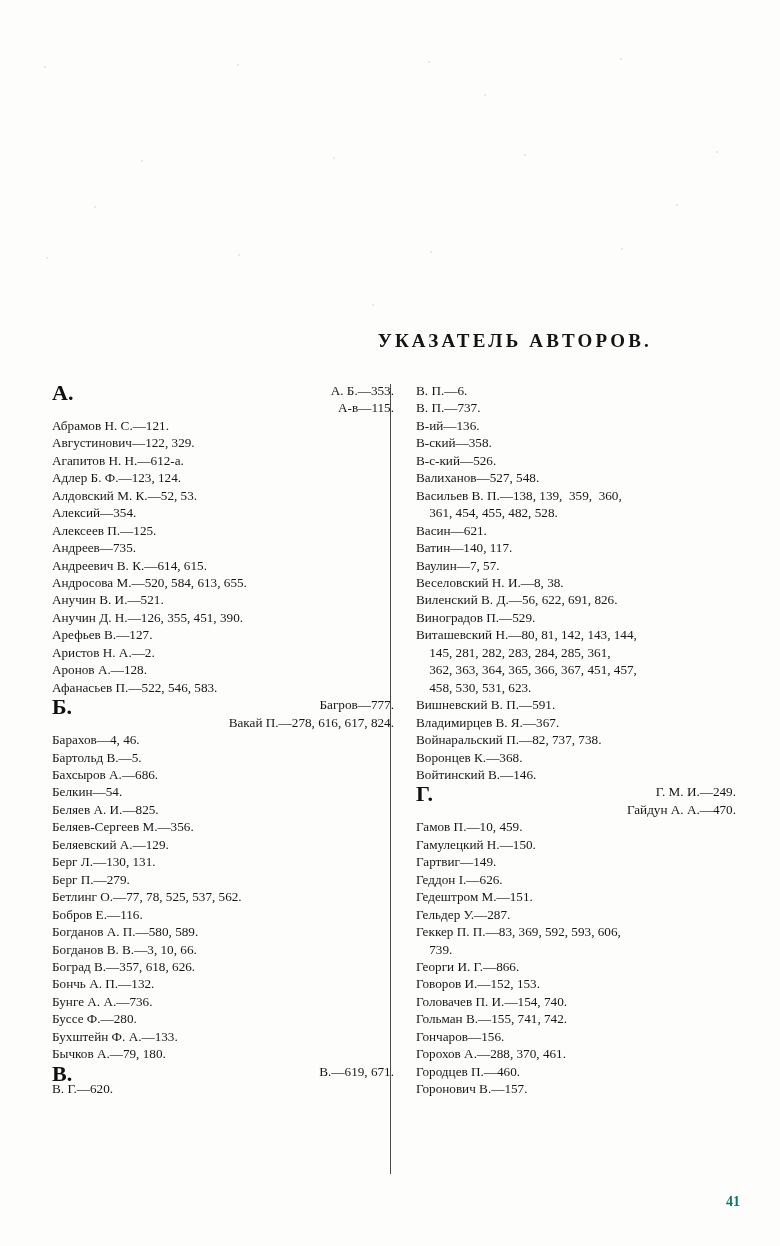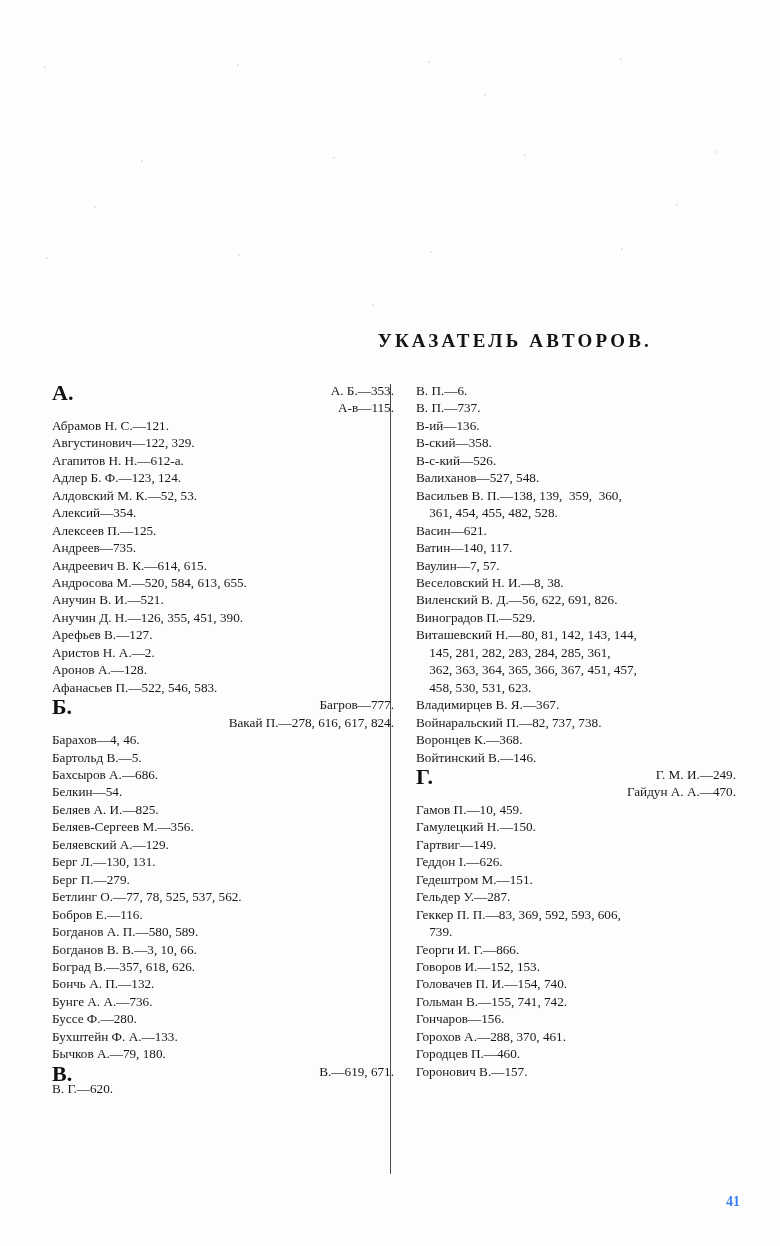--- a/index.html
+++ b/index.html
@@ -85,21 +85,21 @@
     font-weight: bold;
     font-family: "Liberation Serif", serif;
     color: #101013;
   }
   .pagenum {
     position: absolute;
     right: 40px;
     bottom: 36px;
     font-size: 14px;
     font-weight: bold;
-    color: #3b82f6;
+    color: #0f766e;
     margin-left: 18px;
   }
 </style>
 </head>
 <body>
 
 <div class="page">
 
   <div class="speck" style="left:44px;top:66px;width:2px;height:2px;"></div>
   <div class="speck" style="left:237px;top:64px;width:2px;height:2px;"></div>
@@ -199,20 +199,21 @@
         <div class="entry">Васин—621.</div>
         <div class="entry">Ватин—140, 117.</div>
         <div class="entry">Ваулин—7, 57.</div>
         <div class="entry">Веселовский Н. И.—8, 38.</div>
         <div class="entry">Виленский В. Д.—56, 622, 691, 826.</div>
         <div class="entry">Виноградов П.—529.</div>
         <div class="entry">Виташевский Н.—80, 81, 142, 143, 144,</div>
         <div class="entry">    145, 281, 282, 283, 284, 285, 361,</div>
         <div class="entry">    362, 363, 364, 365, 366, 367, 451, 457,</div>
         <div class="entry">    458, 530, 531, 623.</div>
+        <div class="entry">Вишневский В. П.—591.</div>
         <div class="entry">Владимирцев В. Я.—367.</div>
         <div class="entry">Войнаральский П.—82, 737, 738.</div>
         <div class="entry">Воронцев К.—368.</div>
         <div class="entry">Войтинский В.—146.</div>
       </div>
 
       <div class="letter-group">
         <span class="letter">Г.</span>
         <div class="entry indent">Г. М. И.—249.</div>
         <div class="entry indent">Гайдун А. А.—470.</div>

